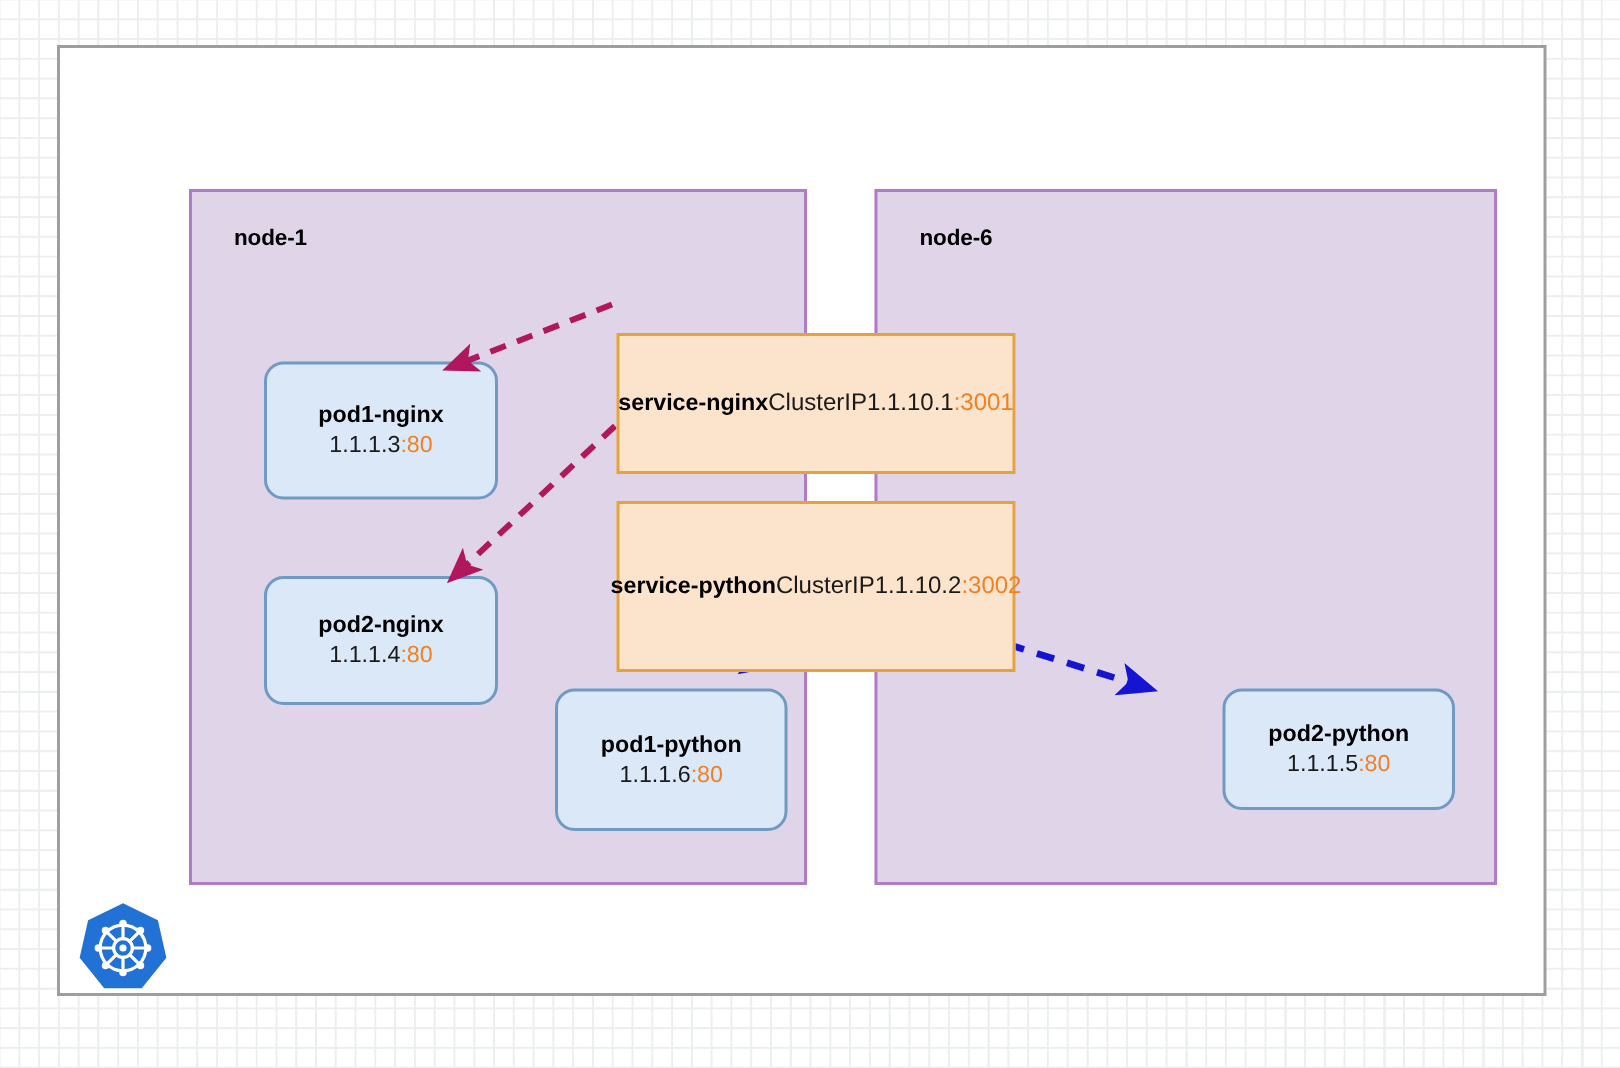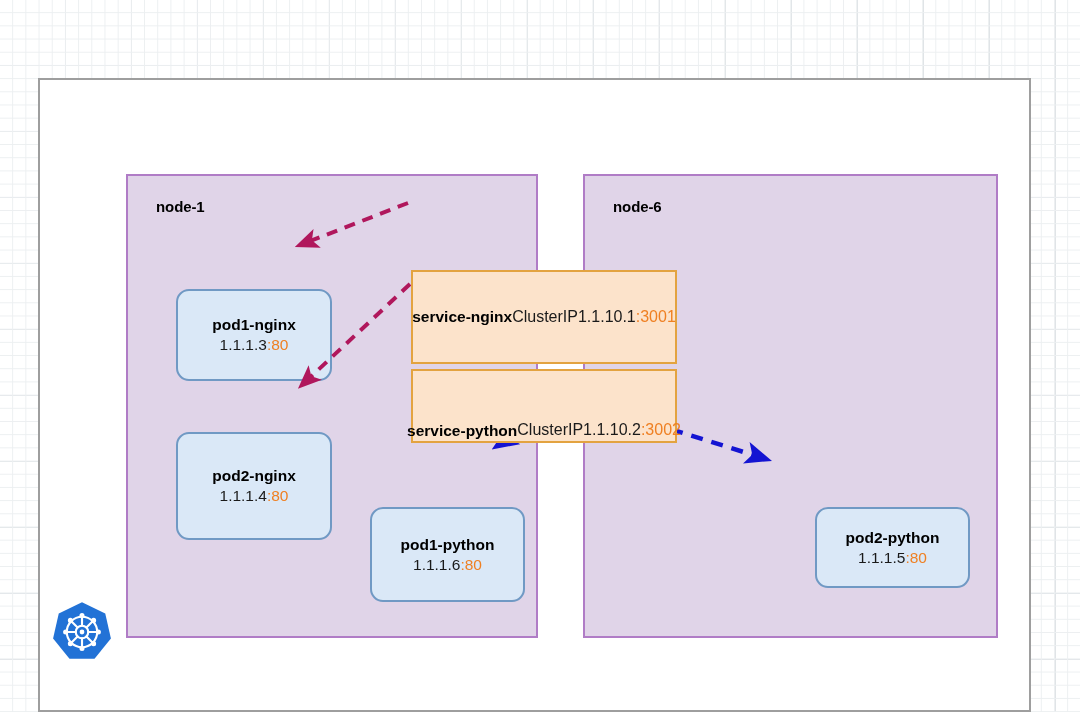--- a/index.html
+++ b/index.html
@@ -36,21 +36,20 @@
   
   #frame {
     position: absolute;
     left: 38px;
     top: 30px;
     width: 993px;
     height: 634px;
     background: #ffffff;
     border: 2px solid #9e9e9e;
     box-sizing: border-box;
-    margin-top: 48px;
   }
 
   
   .node-panel {
     position: absolute;
     background: #e0d4e8;
     border: 2px solid #b07cc6;
     box-sizing: border-box;
   }
   #node-1-panel { left: 86px;  top: 94px; width: 412px; height: 464px; }
@@ -89,21 +88,21 @@
   }
   .pod-addr {
     font-size: 15.5px;
     color: #1a1a1a;
     line-height: 1.28;
     white-space: nowrap;
   }
   .port { color: #ef8023; }
 
   #pod1-nginx  { left: 136px; top: 209px; width: 156px; height: 92px; }
-  #pod2-nginx  { left: 136px; top: 352px; width: 156px; height: 108px; }
+  #pod2-nginx  { left: 136px; top: 352px; width: 156px; height: 86px; }
   #pod1-python { left: 330px; top: 427px; width: 155px; height: 95px; }
   #pod2-python { left: 775px; top: 427px; width: 155px; height: 81px; }
 
   
   .service-box {
     position: absolute;
     background: #fce3cb;
     border: 2px solid #e3a340;
     box-sizing: border-box;
     display: flex;
@@ -127,21 +126,21 @@
   }
   .svc-addr {
     font-size: 16px;
     color: #1a1a1a;
     line-height: 1.3;
     white-space: nowrap;
   }
   .svc-port { color: #ef8023; }
 
   #service-nginx  { left: 371px; top: 190px; width: 266px; height: 94px; }
-  #service-python { left: 371px; top: 289px; width: 266px; height: 74px; align-items: flex-end; }
+  #service-python { left: 371px; top: 302px; width: 266px; height: 114px; }
 
   
   #arrows {
     position: absolute;
     left: 0; top: 0;
     width: 1080px;
     height: 712px;
     z-index: 5;
     pointer-events: none;
   }

